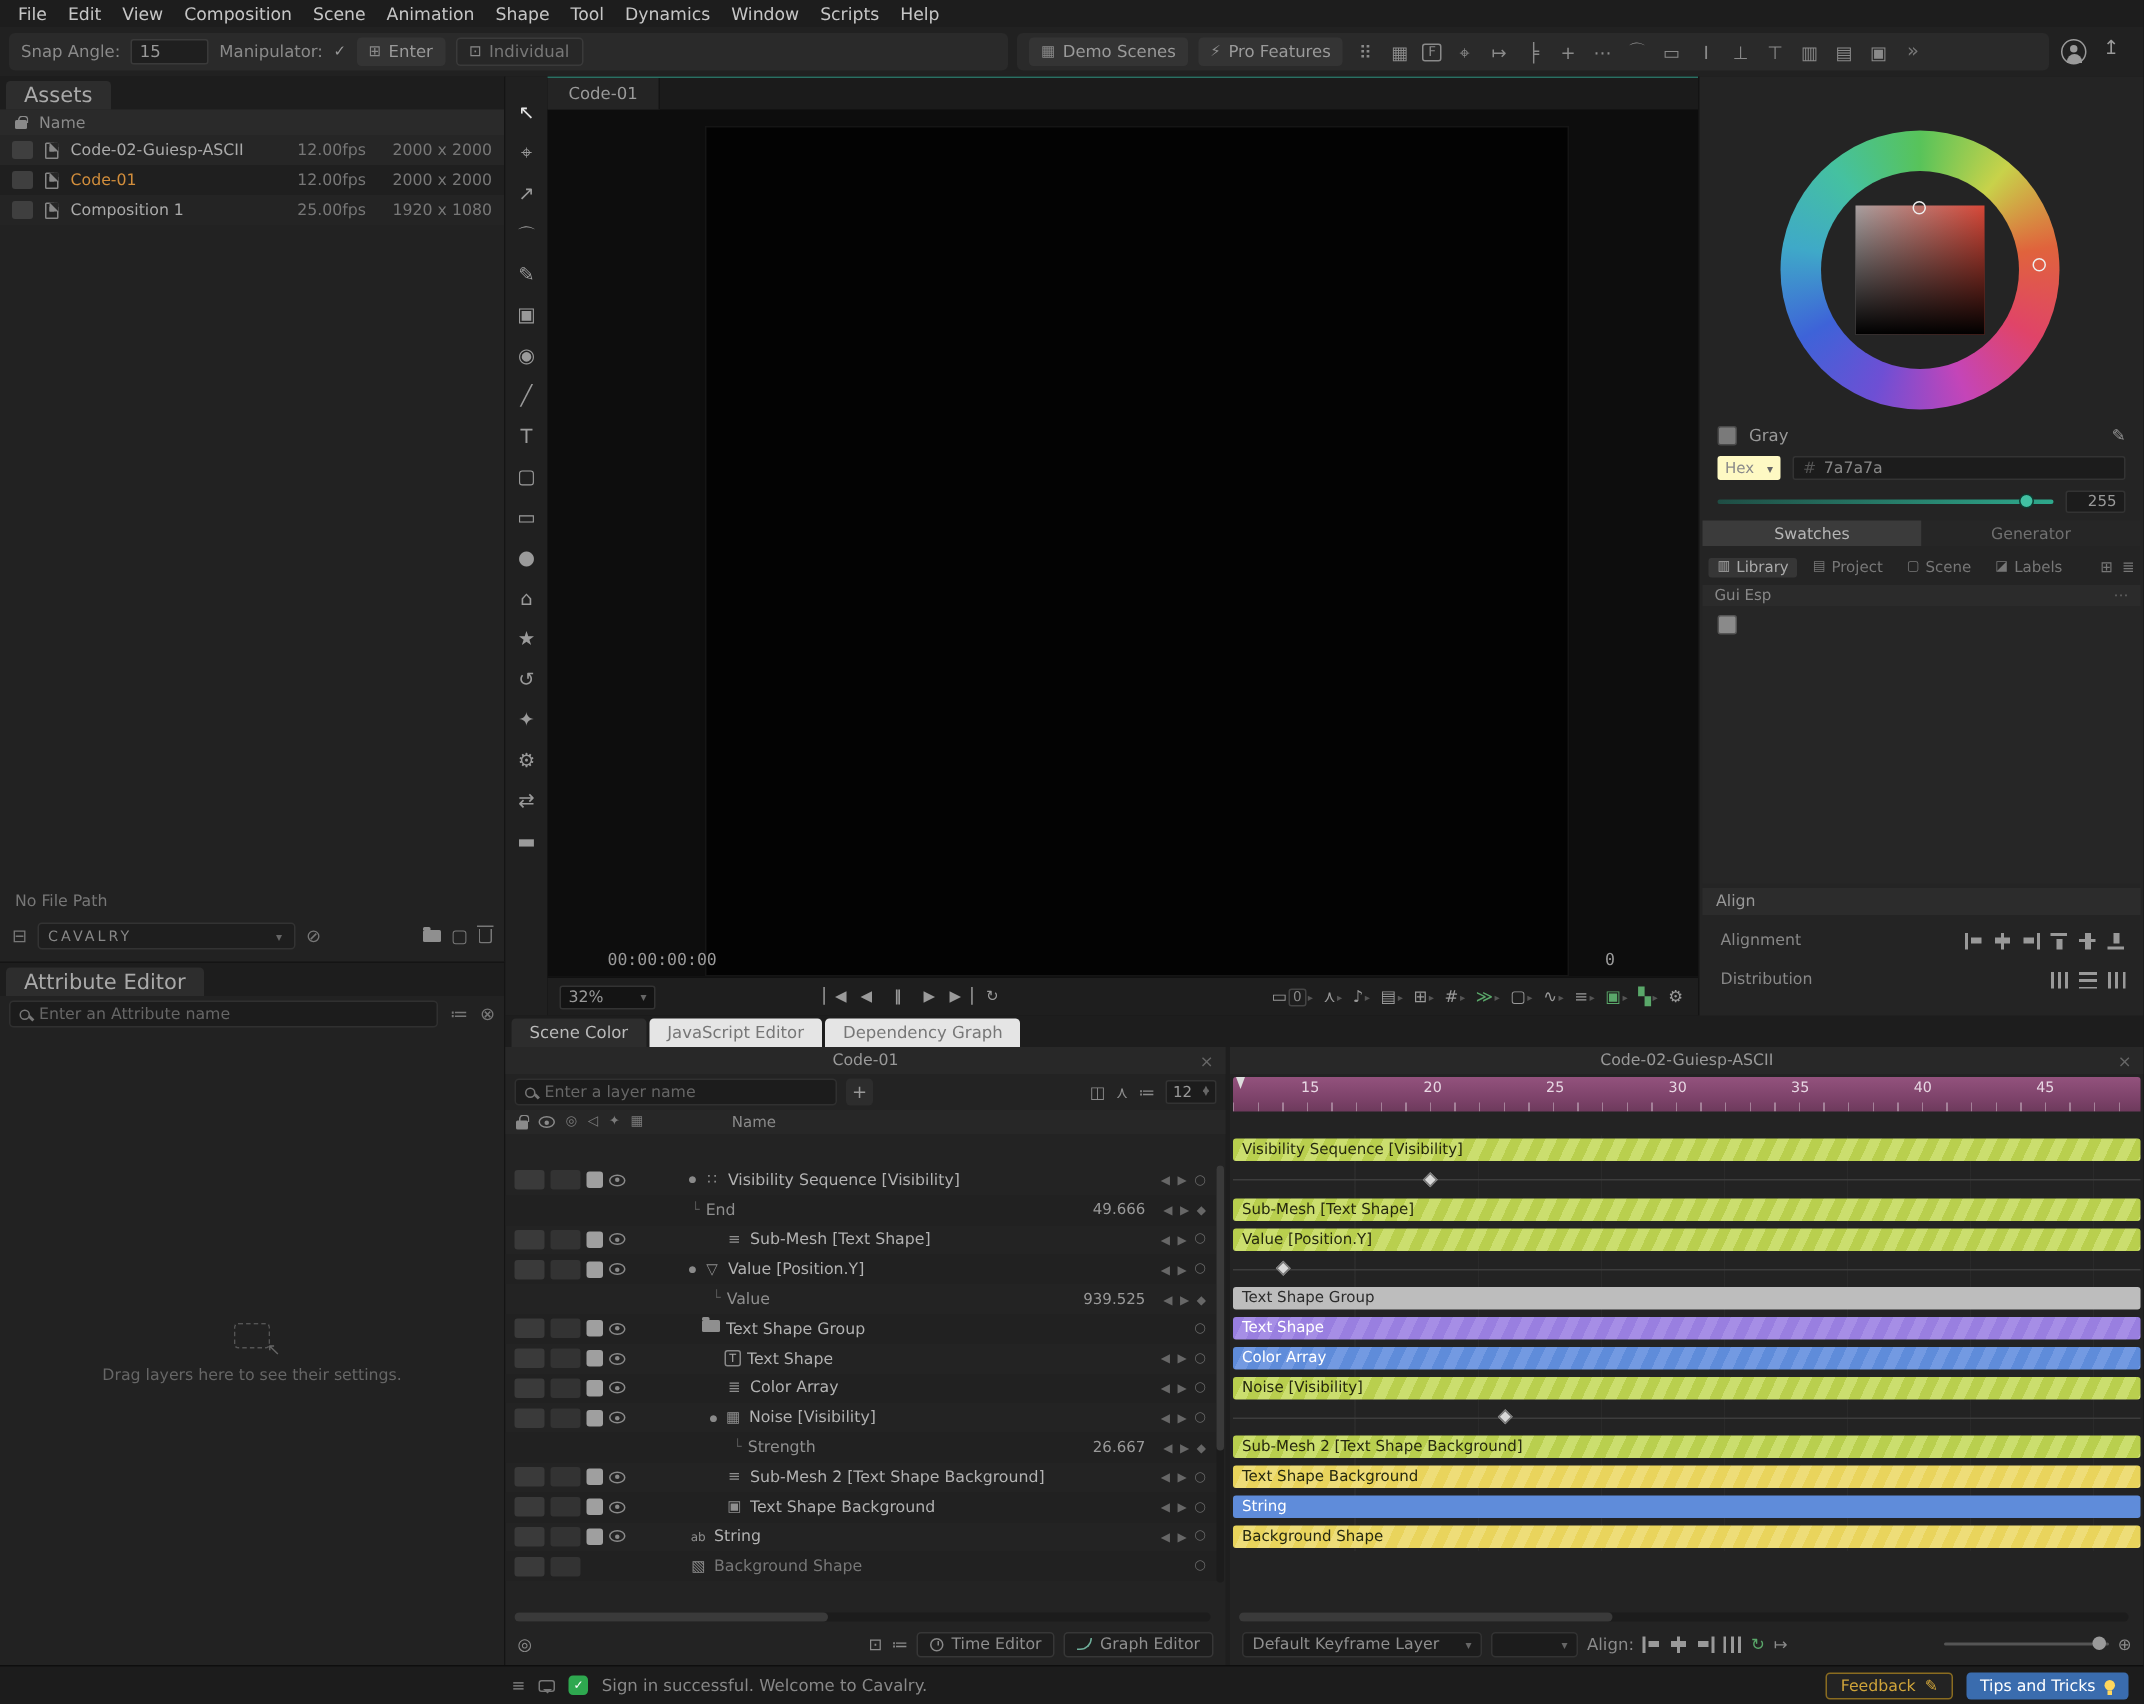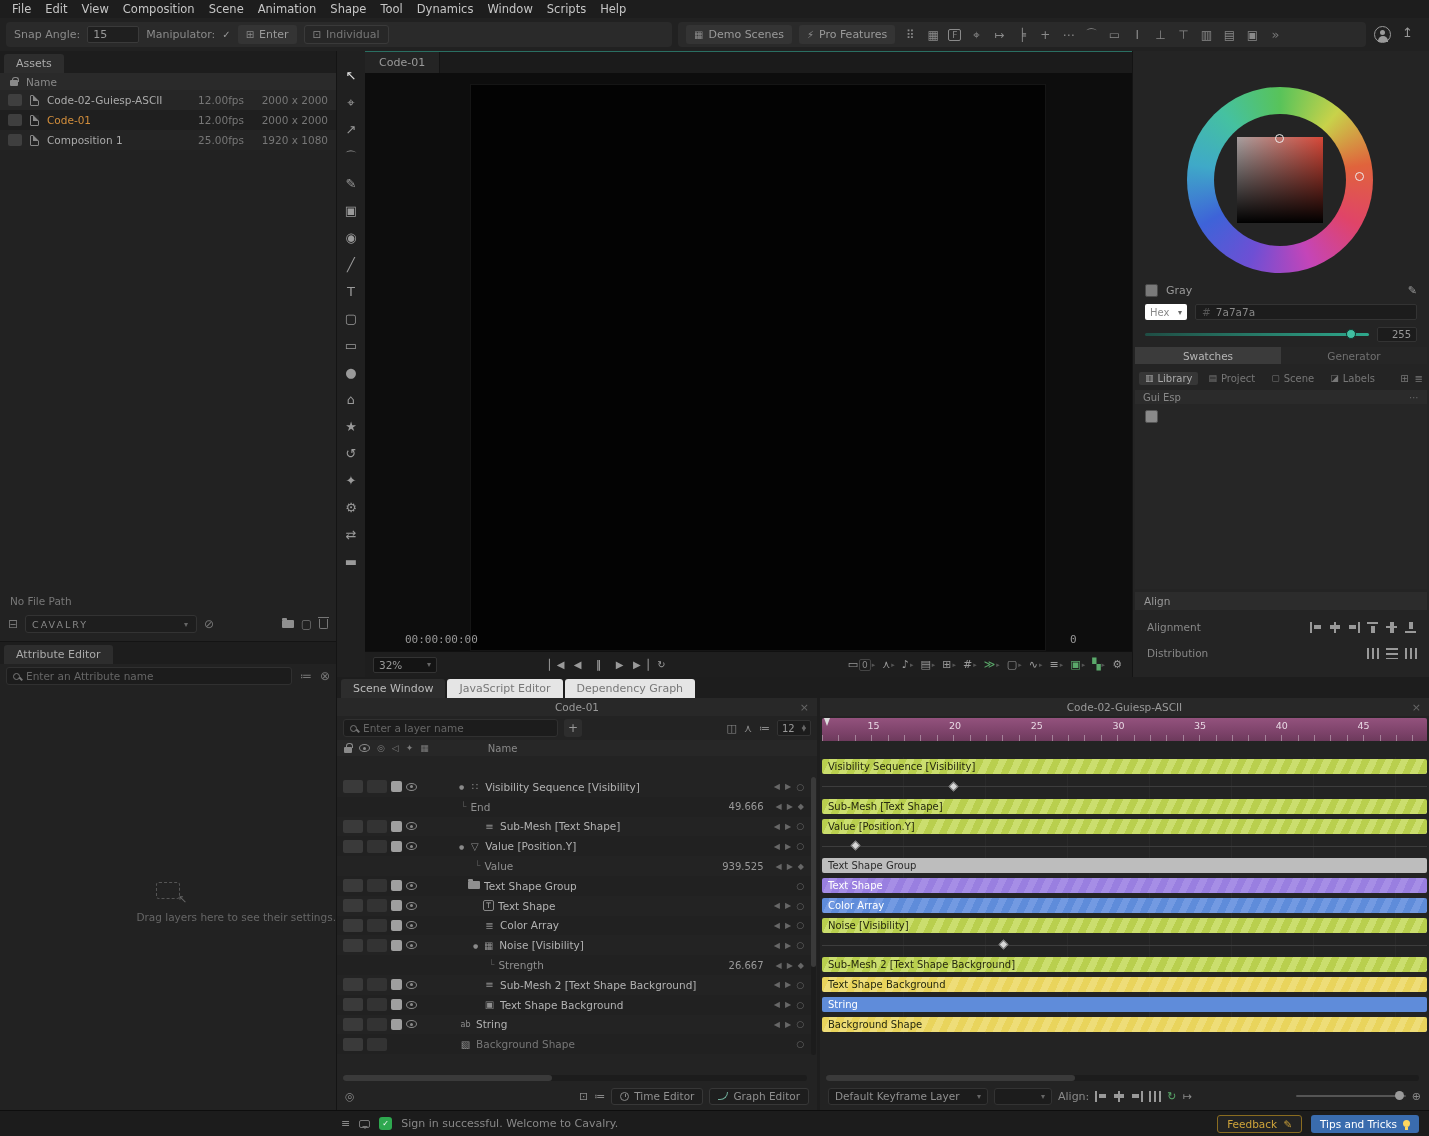--- a/index.html
+++ b/index.html
@@ -43,21 +43,21 @@
 .i-curve{width:10px;height:8px;border-bottom:1.5px solid #6fae9a;border-right:1.5px solid #6fae9a;border-radius:0 0 9px 0;display:inline-block}
 .i-bubble{width:11px;height:8px;border:1px solid #777;border-radius:2px;position:relative;display:inline-block}
 .i-bubble::after{content:'';position:absolute;left:2px;bottom:-5px;border:3px solid transparent;border-top-color:#777}
 .caret{color:#666;font-size:8px}
 .chk{width:11px;height:11px;background:#9f9f9f;border-radius:2px;flex:none}
 .cell{width:20px;height:13px;background:#3a3a3a;border-radius:2px;flex:none}
 .cell.c2{background:#333}
 
 .assets-panel{position:absolute;left:0;top:51px;width:337px;height:590px;background:#222;border-right:1px solid #141414}
 .ptabbar{height:22px;background:#1d1d1d;display:flex;align-items:flex-end;padding-left:4px;gap:2px}
-.ptab{background:#2d2d2d;color:#aaa;height:19px;display:flex;align-items:center;padding:0 12px;border-radius:3px 3px 0 0;font-size:11px}
+.ptab{background:#2d2d2d;color:#aaa;height:19px;display:flex;align-items:center;padding:0 12px;border-radius:3px 3px 0 0;font-size:14px}
 .asearch-row{display:flex;align-items:center;padding:3px 6px;gap:8px;background:#242424}
 .asearch-row .search{flex:1}
 .sortlbl{color:#777;font-size:10.5px}
 .acolhead{height:17px;background:#2a2a2a;display:flex;align-items:center;padding:0 10px;gap:8px;color:#8a8a8a;font-size:10.5px}
 .arow{height:20px;display:flex;align-items:center;padding:0 8px;gap:8px;font-size:10.5px;color:#aaa;background:#262626}
 .arow.alt{background:#242424}
 .arow.sel{background:#1f1f1f}
 .athumb{width:14px;height:12px;background:#3f3f3f;border-radius:2px;flex:none}
 .aname{flex:1;white-space:nowrap;overflow:hidden}
 .aname.orange{color:#d28e3c}
@@ -66,21 +66,21 @@
 .file-path{position:absolute;left:10px;bottom:34px;color:#777;font-size:10.5px}
 .project-row{position:absolute;left:8px;right:8px;bottom:7px;height:20px;display:flex;align-items:center;gap:7px;color:#777}
 .proj-dd{width:172px;height:18px;background:#1e1e1e;border:1px solid #333;border-radius:3px;display:flex;align-items:center;justify-content:space-between;padding:0 6px;color:#888;font-size:9.5px;letter-spacing:2px}
 .pr-ic{font-size:12px;color:#777}
 .i-trash{width:9px;height:10px;border:1px solid #777;border-top:none;border-radius:0 0 2px 2px;position:relative;display:inline-block;margin-top:2px}
 .i-trash::before{content:'';position:absolute;left:-2px;top:-2px;width:11px;height:1.5px;background:#777}
 
 .attr-panel{position:absolute;left:0;top:641px;width:337px;height:469px;background:#222;border-right:1px solid #141414;border-top:1px solid #141414}
 .attr-search{display:flex;align-items:center;padding:3px 6px;gap:8px}
 .attr-search .search{flex:1}
-.attr-empty{position:absolute;left:0;top:240px;width:100%;text-align:right;color:#666;font-size:10.5px}
+.attr-empty{position:absolute;left:0;top:240px;width:100%;text-align:center;color:#666;font-size:10.5px}
 .ghost{width:24px;height:17px;border:1.4px dashed #555;border-radius:3px;margin:0 auto 12px;position:relative}
 .ghost::after{content:'↖';position:absolute;right:-8px;bottom:-8px;color:#666;font-size:11px}
 
 .toolstrip{position:absolute;left:337px;top:51px;width:28px;height:626px;background:#202020;display:flex;flex-direction:column;align-items:center;padding-top:14px;gap:6px}
 .tool{width:22px;height:21px;display:flex;align-items:center;justify-content:center;color:#9a9a9a;font-size:13px}
 .tool.active{color:#e4e4e4}
 
 .viewport{position:absolute;left:365px;top:51px;width:767px;height:626px;background:#0d0d0d}
 .vp-tabbar{height:22px;background:#1b1b1b;border-top:1px solid #2a6f62;display:flex}
 .vp-tab{background:#242424;color:#9a9a9a;padding:0 14px;display:flex;align-items:center;font-size:11px;border-right:1px solid #141414}
@@ -157,21 +157,21 @@
 
 .color-panel{position:absolute;left:1132px;top:51px;width:297px;height:626px;background:#242424;border-left:1px solid #141414}
 .wheel-wrap{position:absolute;left:54px;top:36px;width:186px;height:186px}
 .wheel{position:absolute;inset:0;border-radius:50%;background:conic-gradient(#58c35a,#c8d24a,#e0633c,#e04468,#c445b8,#6e4fd4,#3e63d8,#3fa9c8,#45c1a0,#58c35a)}
 .wheel-hole{position:absolute;inset:27px;border-radius:50%;background:#242424}
 .svbox{position:absolute;inset:50px;background:linear-gradient(to bottom,rgba(0,0,0,0),#000),linear-gradient(to right,#a8a0a0,#d84838)}
 .sv-ind{position:absolute;left:88px;top:47px;width:9px;height:9px;border:1.4px solid #eee;border-radius:50%}
 .hue-ind{position:absolute;left:168px;top:85px;width:9px;height:9px;border:1.4px solid #eee;border-radius:50%}
 .crow{position:absolute;left:12px;right:12px;display:flex;align-items:center;gap:8px}
 .cswatch{width:13px;height:13px;background:#7a7a7a;border:1px solid #4a4a4a;border-radius:2px}
-.hexbox{width:42px;height:16px;background:#ffffff;border-radius:2px;display:flex;align-items:center;justify-content:space-between;padding:0 5px;color:#8a8a8a;font-size:10px}
+.hexbox{width:42px;height:16px;background:#fef9c3;border-radius:2px;display:flex;align-items:center;justify-content:space-between;padding:0 5px;color:#8a8a8a;font-size:10px}
 .hexval{flex:1;height:16px;background:#1c1c1c;border:1px solid #333;border-radius:2px;display:flex;align-items:center;gap:5px;padding:0 6px;color:#888;font-size:10.5px}
 .alpha-track{flex:1;height:3px;border-radius:2px;background:linear-gradient(90deg,#1f4d44,#2ea88c);position:relative}
 .alpha-handle{position:absolute;right:6%;top:-4px;width:10px;height:10px;border-radius:50%;background:#41c0a2;border:1px solid #0e3a30}
 .alpha-val{width:40px;height:15px;background:#1c1c1c;border:1px solid #333;border-radius:2px;color:#999;font-size:10px;display:flex;align-items:center;justify-content:flex-end;padding:0 5px}
 .seg{position:absolute;left:2px;right:2px;top:296px;height:17px;display:flex}
 .seg div{flex:1;display:flex;align-items:center;justify-content:center;font-size:10.5px}
 .seg .on{background:#3b3b3b;color:#b5b5b5}
 .seg .off{background:#262626;color:#707070}
 .libs{position:absolute;left:6px;right:6px;top:319px;height:16px;display:flex;align-items:center;gap:4px;font-size:10px;color:#777}
 .lib{display:flex;align-items:center;gap:4px;padding:1px 6px;border-radius:2px}
@@ -386,21 +386,21 @@
         <span class="vt">≡<span class="caret">▸</span></span>
         <span class="vt green">▣<span class="caret">▸</span></span>
         <span class="vt green">▚<span class="caret">▸</span></span>
         <span class="vt">⚙</span>
       </div>
     </div>
   </div>
 
   <div class="scene-panel">
     <div class="sc-tabbar">
-      <div class="sc-tab active">Scene Window</div>
+      <div class="sc-tab active">Scene Color</div>
       <div class="sc-tab">JavaScript Editor</div>
       <div class="sc-tab">Dependency Graph</div>
     </div>
 
     <div class="sc-left">
       <div class="pane-head">
         <span>Code-01</span>
         <span class="x">×</span>
       </div>
       <div class="lsearch-row">

